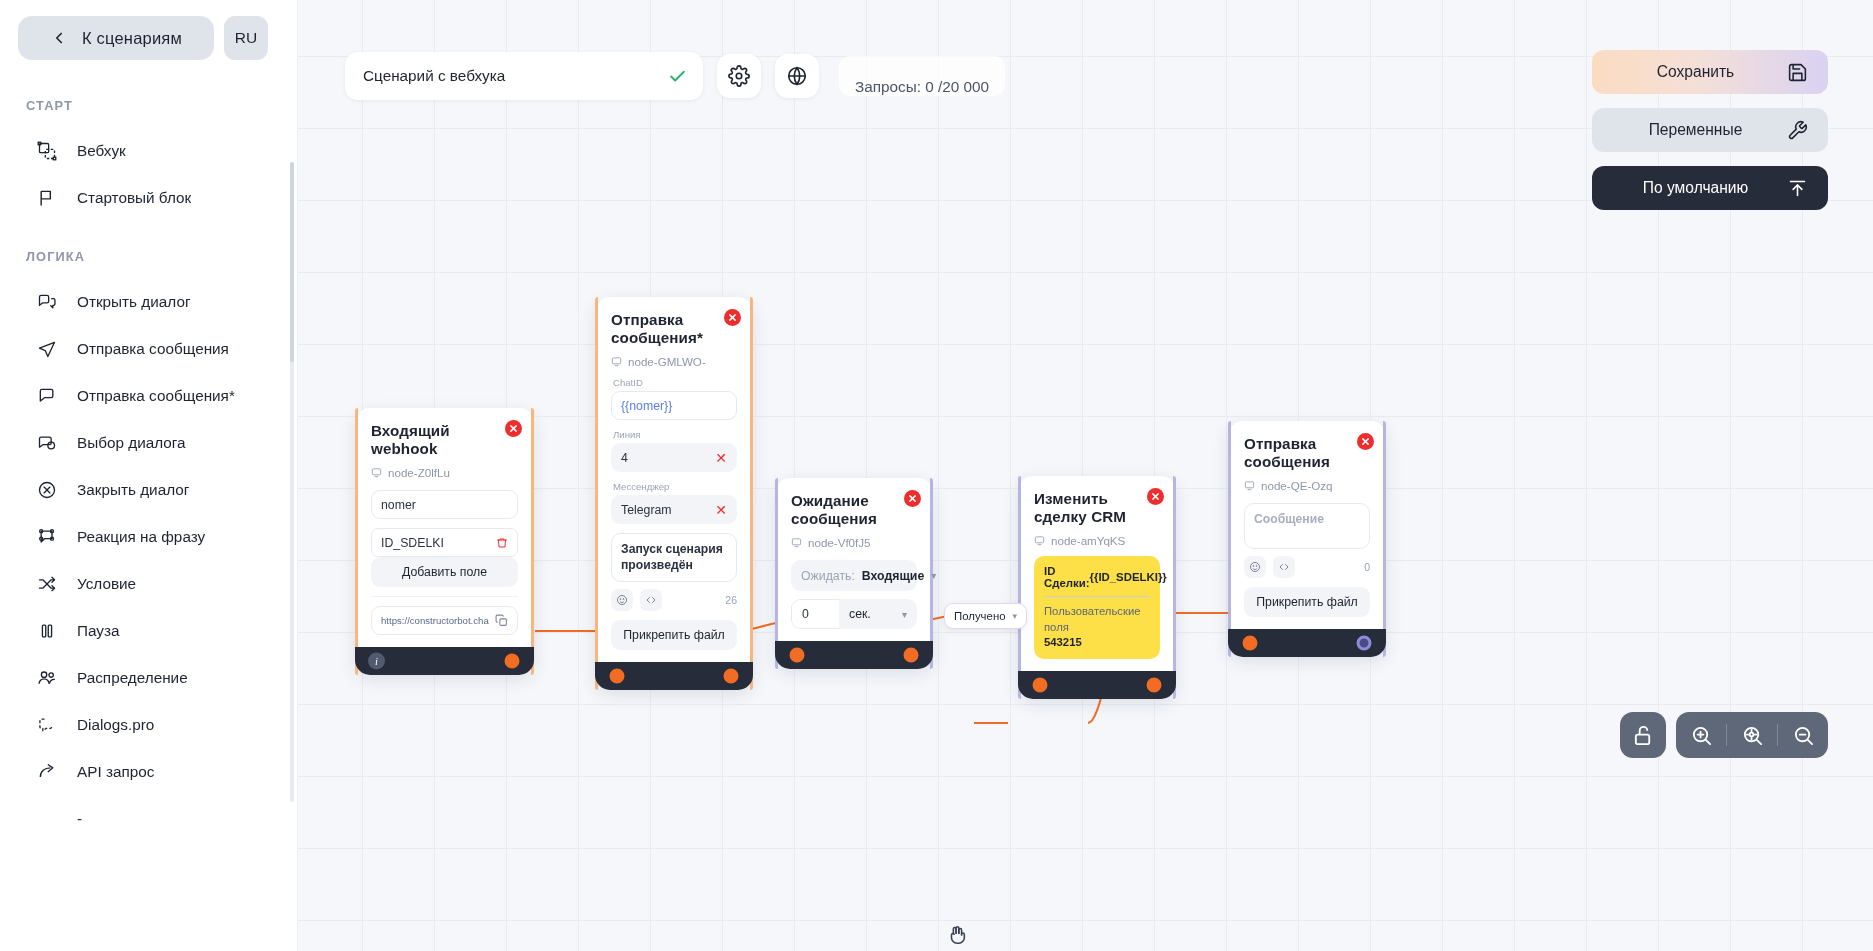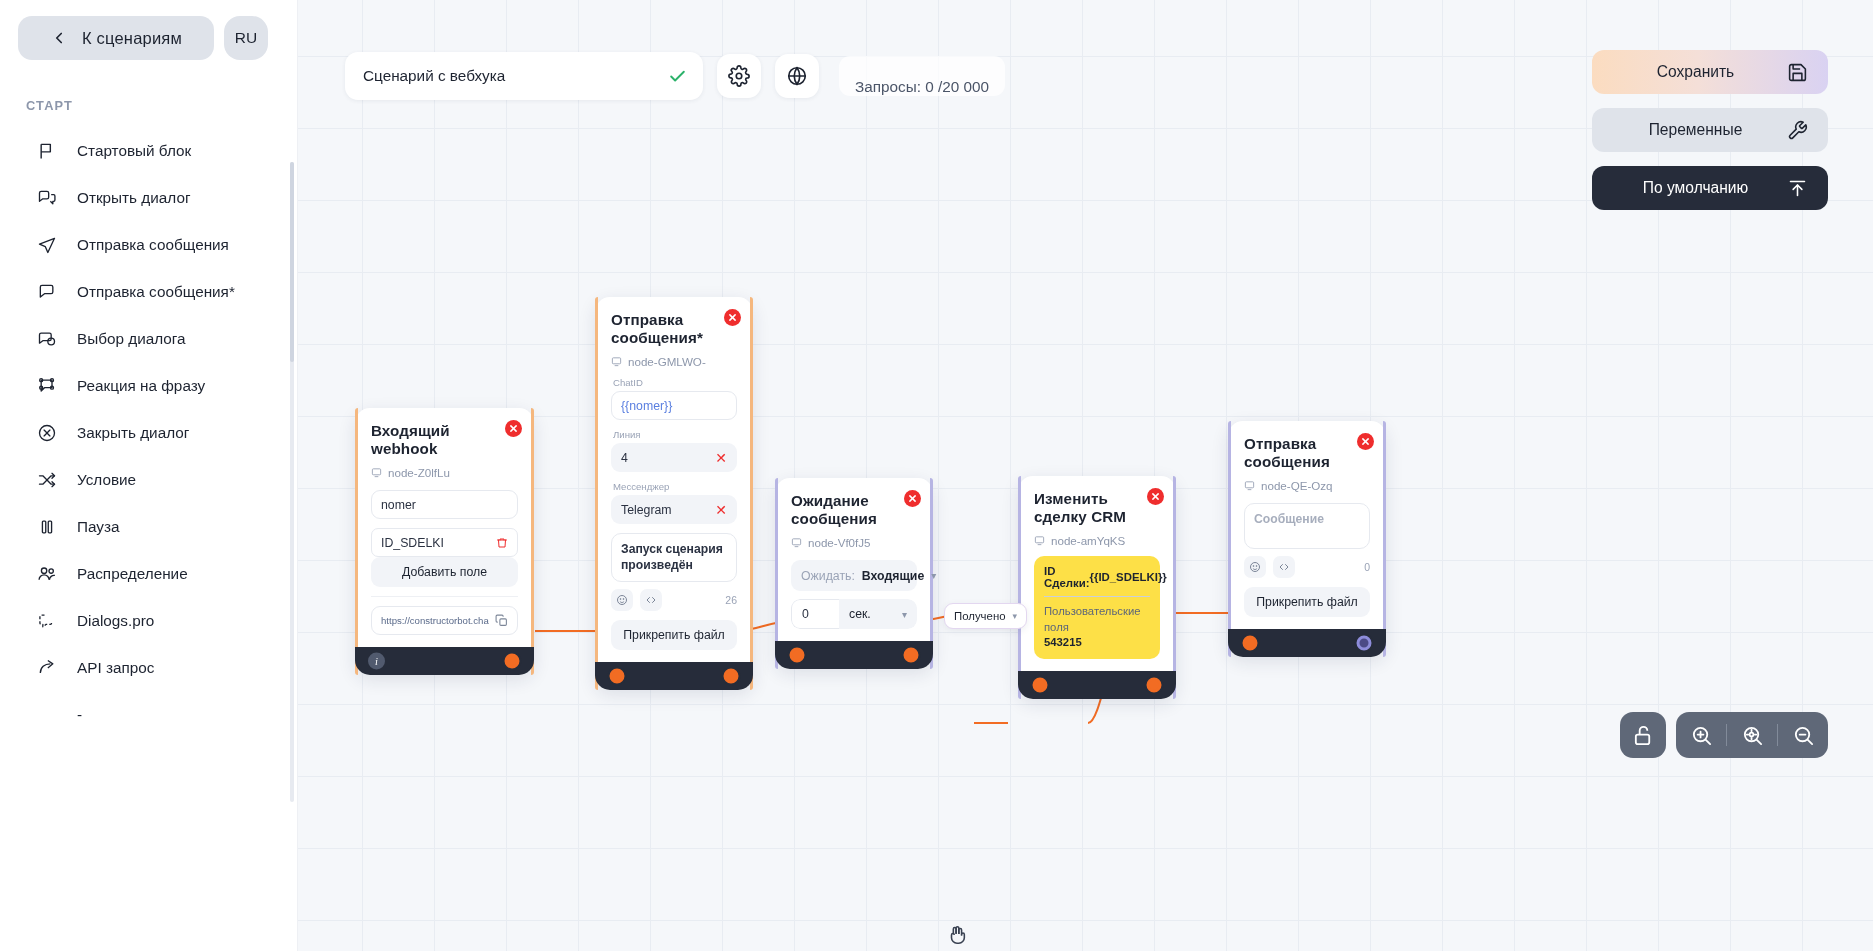--- a/index.html
+++ b/index.html
@@ -31,21 +31,21 @@
     cursor: pointer; border: none;
   }
   .back-btn .chev {
     width: 18px; height: 18px; display: block; color: #1d2330;
   }
   .back-btn .lbl {
     font-size: 16.5px; color: #1d2330; letter-spacing: .2px;
   }
   .lang-btn {
     display: flex; align-items: center; justify-content: center;
-    background: #dfe3ea; border-radius: 16px;
+    background: #dfe3ea; border-radius: 11px;
     height: 44px; width: 44px; border: none; cursor: pointer;
     font-size: 15.5px; color: #1d2330;
   }
   .sidebar-scroll {
     position: relative;
     margin-top: 22px;
     height: 870px;
     overflow: hidden;
   }
   .sect-title {
@@ -698,31 +698,43 @@
         <span class="lbl">К сценариям</span>
       </button>
       <button class="lang-btn">
         <span>RU</span>
       </button>
     </div>
 
     <div class="sidebar-scroll">
       <div class="sect-title">СТАРТ</div>
 
+      <div class="nav-item">
+        <span class="nav-ico">
+          <svg viewBox="0 0 24 24" fill="none" stroke="currentColor" stroke-width="1.6">
+              <rect x="3" y="3" width="11" height="11" rx="1.5"></rect>
+              <rect x="10" y="10" width="11" height="11" rx="1.5" stroke-dasharray="3 2"></rect>
+              <rect x="1.5" y="1.5" width="3" height="3"></rect>
+              <rect x="19.5" y="19.5" width="3" height="3"></rect>
+            </svg>
+        </span>
+        <span class="nav-lbl">Вебхук</span>
+      </div>
 
       <div class="nav-item">
         <span class="nav-ico">
           <svg viewBox="0 0 24 24" fill="none" stroke="currentColor" stroke-width="1.7" stroke-linejoin="round">
               <path d="M5 21V4"></path>
               <path d="M5 4h11v9H5"></path>
             </svg>
         </span>
         <span class="nav-lbl">Стартовый блок</span>
       </div>
 
+      <div class="sect-title second">ЛОГИКА</div>
 
       <div class="nav-item">
         <span class="nav-ico">
           <svg viewBox="0 0 24 24" fill="none" stroke="currentColor" stroke-width="1.6" stroke-linejoin="round">
               <path d="M3 6a2 2 0 0 1 2-2h7a2 2 0 0 1 2 2v5a2 2 0 0 1-2 2H7l-4 3z"></path>
               <path d="M17 8h3a1.5 1.5 0 0 1 1.5 1.5v5A1.5 1.5 0 0 1 20 16h-1v3l-3-3"></path>
             </svg>
         </span>
         <span class="nav-lbl">Открыть диалог</span>
       </div>
@@ -746,48 +758,48 @@
       </div>
 
       <div class="nav-item">
         <span class="nav-ico">
           <svg viewBox="0 0 24 24" fill="none" stroke="currentColor" stroke-width="1.6" stroke-linejoin="round">
               <path d="M3 7a2 2 0 0 1 2-2h10a2 2 0 0 1 2 2v5a2 2 0 0 1-2 2H7l-4 3z"></path>
               <circle cx="17" cy="15" r="4"></circle>
             </svg>
         </span>
         <span class="nav-lbl">Выбор диалога</span>
+      </div>
+
+      <div class="nav-item">
+        <span class="nav-ico">
+          <svg viewBox="0 0 24 24" fill="none" stroke="currentColor" stroke-width="1.6" stroke-linecap="round">
+              <circle cx="12" cy="12" r="9"></circle>
+              <line x1="8.5" y1="8.5" x2="15.5" y2="15.5"></line>
+              <line x1="15.5" y1="8.5" x2="8.5" y2="15.5"></line>
+            </svg>
+        </span>
+        <span class="nav-lbl">Закрыть диалог</span>
       </div>
 
       <div class="nav-item">
         <span class="nav-ico">
           <svg viewBox="0 0 24 24" fill="none" stroke="currentColor" stroke-width="1.6" stroke-linejoin="round">
               <path d="M5 5h13v9H9l-4 4z"></path>
               <circle cx="5" cy="5" r="1.8"></circle>
               <circle cx="18" cy="5" r="1.8"></circle>
               <circle cx="5" cy="14" r="1.8"></circle>
               <circle cx="18" cy="14" r="1.8"></circle>
             </svg>
         </span>
         <span class="nav-lbl">Реакция на фразу</span>
       </div>
 
       <div class="nav-item">
         <span class="nav-ico">
-          <svg viewBox="0 0 24 24" fill="none" stroke="currentColor" stroke-width="1.6" stroke-linecap="round">
-              <circle cx="12" cy="12" r="9"></circle>
-              <line x1="8.5" y1="8.5" x2="15.5" y2="15.5"></line>
-              <line x1="15.5" y1="8.5" x2="8.5" y2="15.5"></line>
-            </svg>
-        </span>
-        <span class="nav-lbl">Закрыть диалог</span>
-      </div>
-
-      <div class="nav-item">
-        <span class="nav-ico">
           <svg viewBox="0 0 24 24" fill="none" stroke="currentColor" stroke-width="1.6" stroke-linecap="round" stroke-linejoin="round">
               <path d="M3 7h4l10 10h4"></path>
               <path d="M3 17h4L17 7h4"></path>
               <polyline points="18 4 21 7 18 10"></polyline>
               <polyline points="18 14 21 17 18 20"></polyline>
             </svg>
         </span>
         <span class="nav-lbl">Условие</span>
       </div>
 

